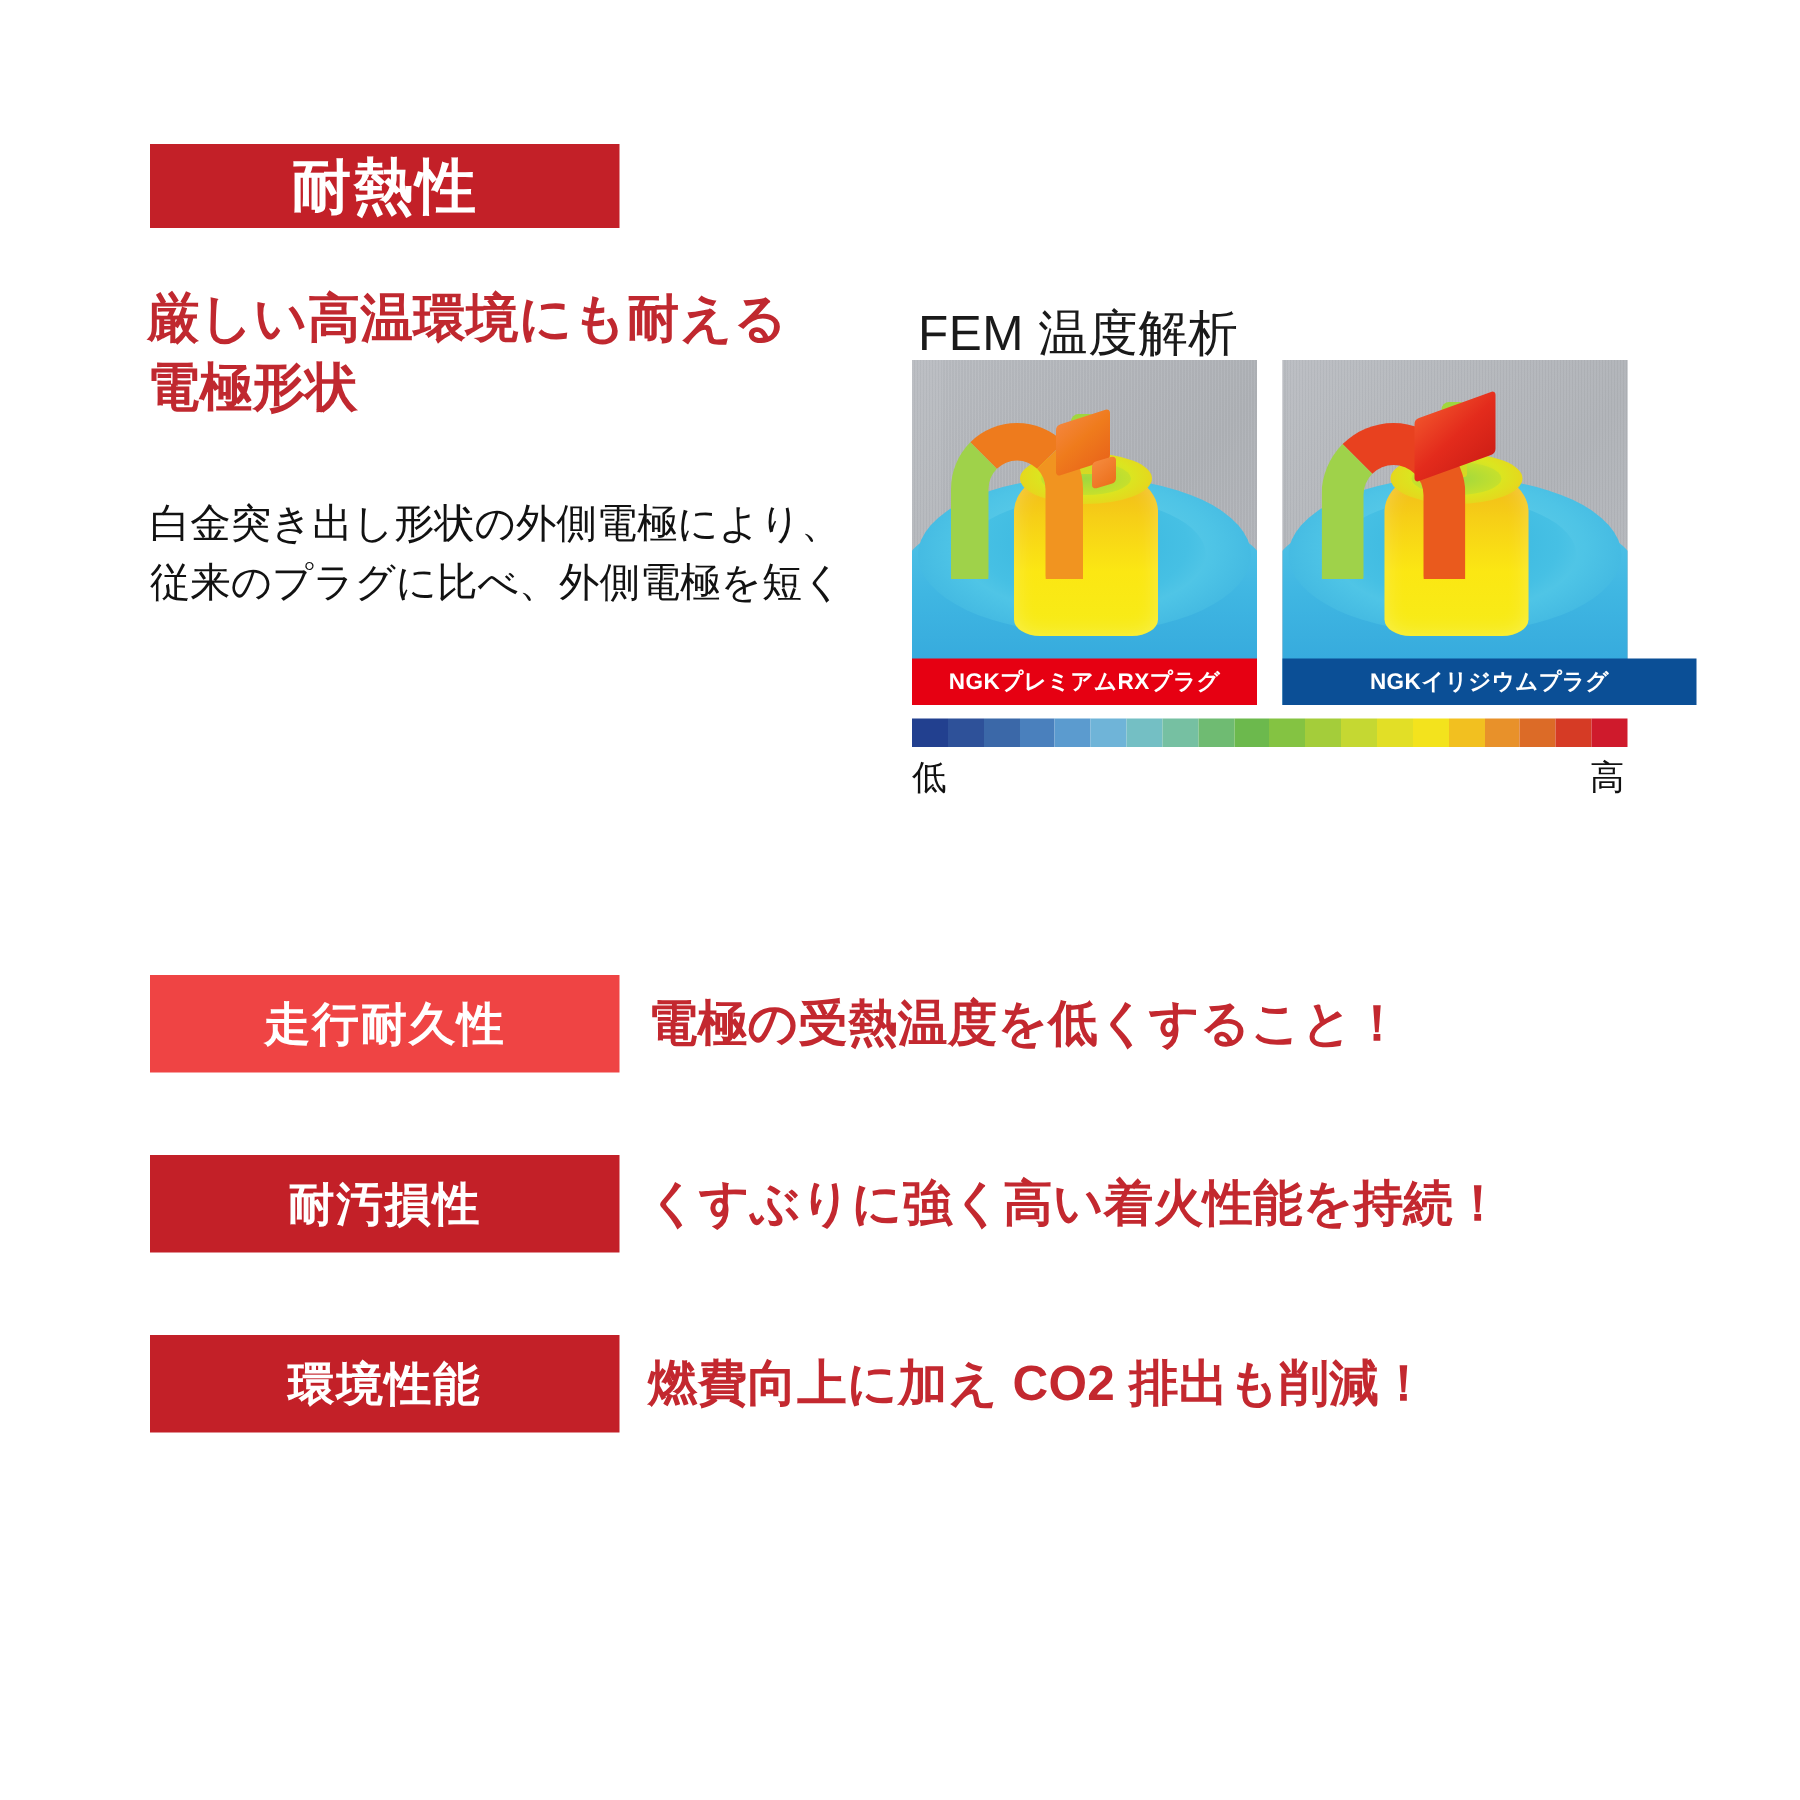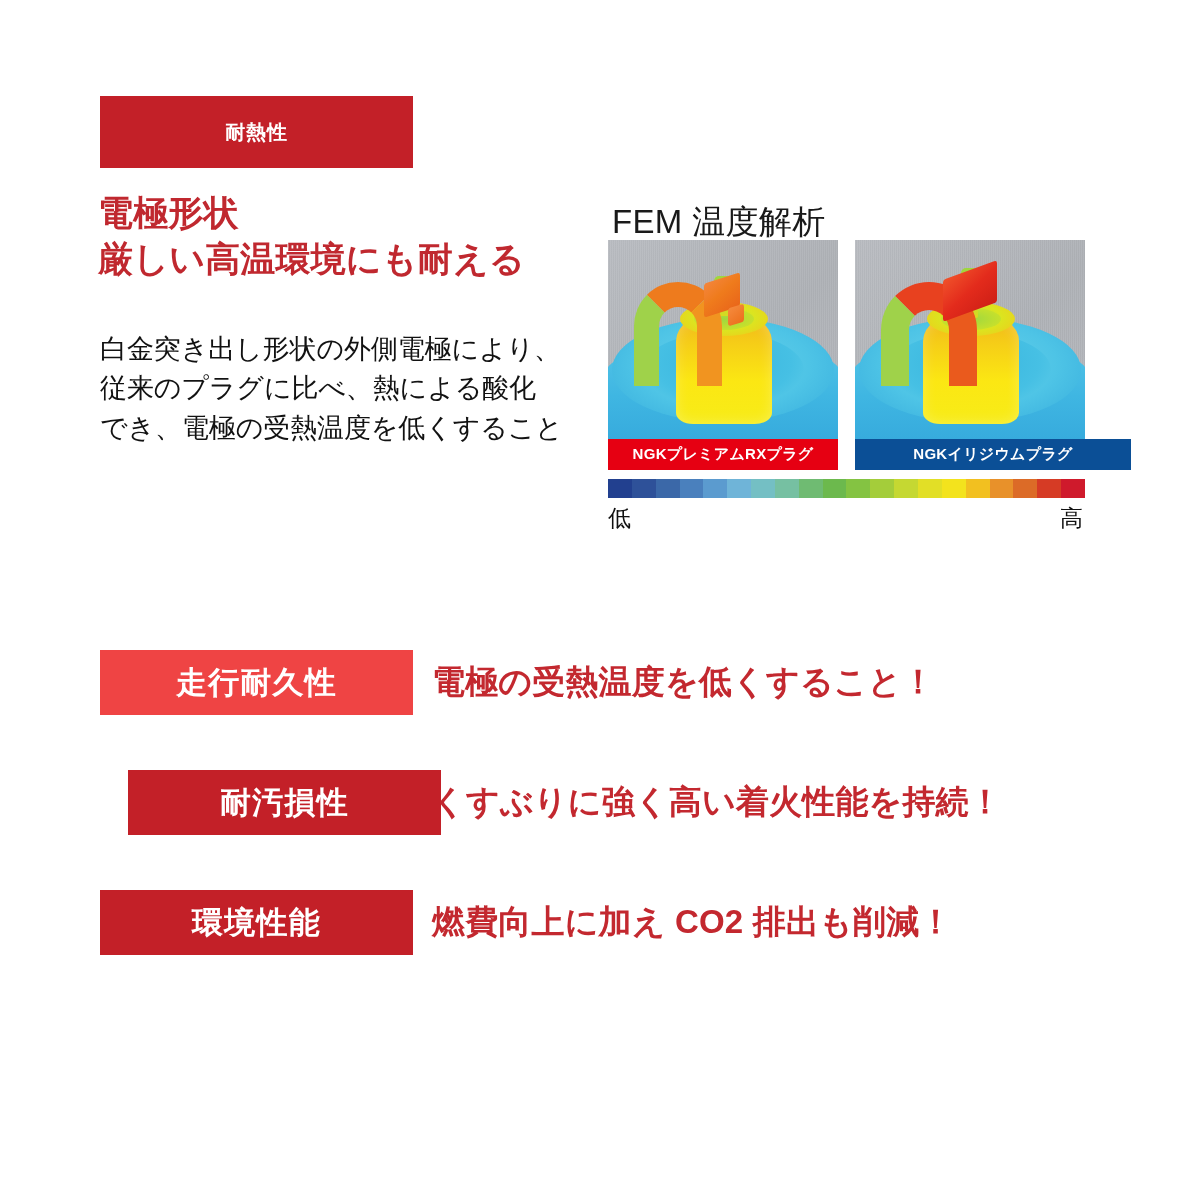--- a/index.html
+++ b/index.html
@@ -26,22 +26,22 @@
     font-weight: 700;
     letter-spacing: 0.04em;
     box-sizing: border-box;
   }
 
   
   #tag-heat {
     left: 100px;
     top: 96px;
     width: 313px;
-    height: 72px;
-    font-size: 20px;
+    height: 56px;
+    font-size: 40px;
     text-align: center;
   }
 
   #subhead {
     position: absolute;
     left: 98px;
     top: 190px;
     width: 520px;
     color: #c0282f;
     font-size: 35px;
@@ -266,21 +266,21 @@
   #scale-low  { left: 608px; }
   #scale-high { left: 1060px; }
 
   
   .feat-tag {
     width: 313px;
     height: 65px;
     font-size: 31px;
   }
   #tag-feat-0 { left: 100px; top: 650px; }
-  #tag-feat-1 { left: 100px; top: 770px; margin-left: 28px; }
+  #tag-feat-1 { left: 100px; top: 770px; }
   #tag-feat-2 { left: 100px; top: 890px; font-family: Liberation Serif, serif; }
 
   .feat-text {
     position: absolute;
     left: 432px;
     width: 640px;
     height: 65px;
     display: flex;
     align-items: center;
     color: #c3282f;
@@ -294,28 +294,27 @@
   #feat-text-2 { top: 890px; }
 </style>
 </head>
 <body>
 
 <div class="tag-box" id="tag-heat" style="background: rgb(195, 32, 40);">
   <span>耐熱性</span>
 </div>
 
 <div id="subhead" style="color: rgb(192, 40, 47);">
+  <div>厳しい高温環境にも耐える</div>
   <div>電極形状</div>
-  <div>厳しい高温環境にも耐える</div>
 </div>
 
 <div id="body-copy" style="color: rgb(18, 18, 18);">
   <span class="ln">白金突き出し形状の外側電極により、</span>
-  <span class="ln">従来のプラグに比べ、熱による酸化</span>
-  <span class="ln">でき、電極の受熱温度を低くすること</span>
+  <span class="ln">従来のプラグに比べ、外側電極を短く</span>
 </div>
 
 <div id="fem-label">FEM 温度解析</div>
 
 <div class="fem-panel" id="fem-panel-left">
   <div class="fem-bg"></div>
   <div class="shell-outer"></div>
   <div class="shell-rim"></div>
   <div class="shell-rim-inner"></div>
   <div class="insulator"></div>

